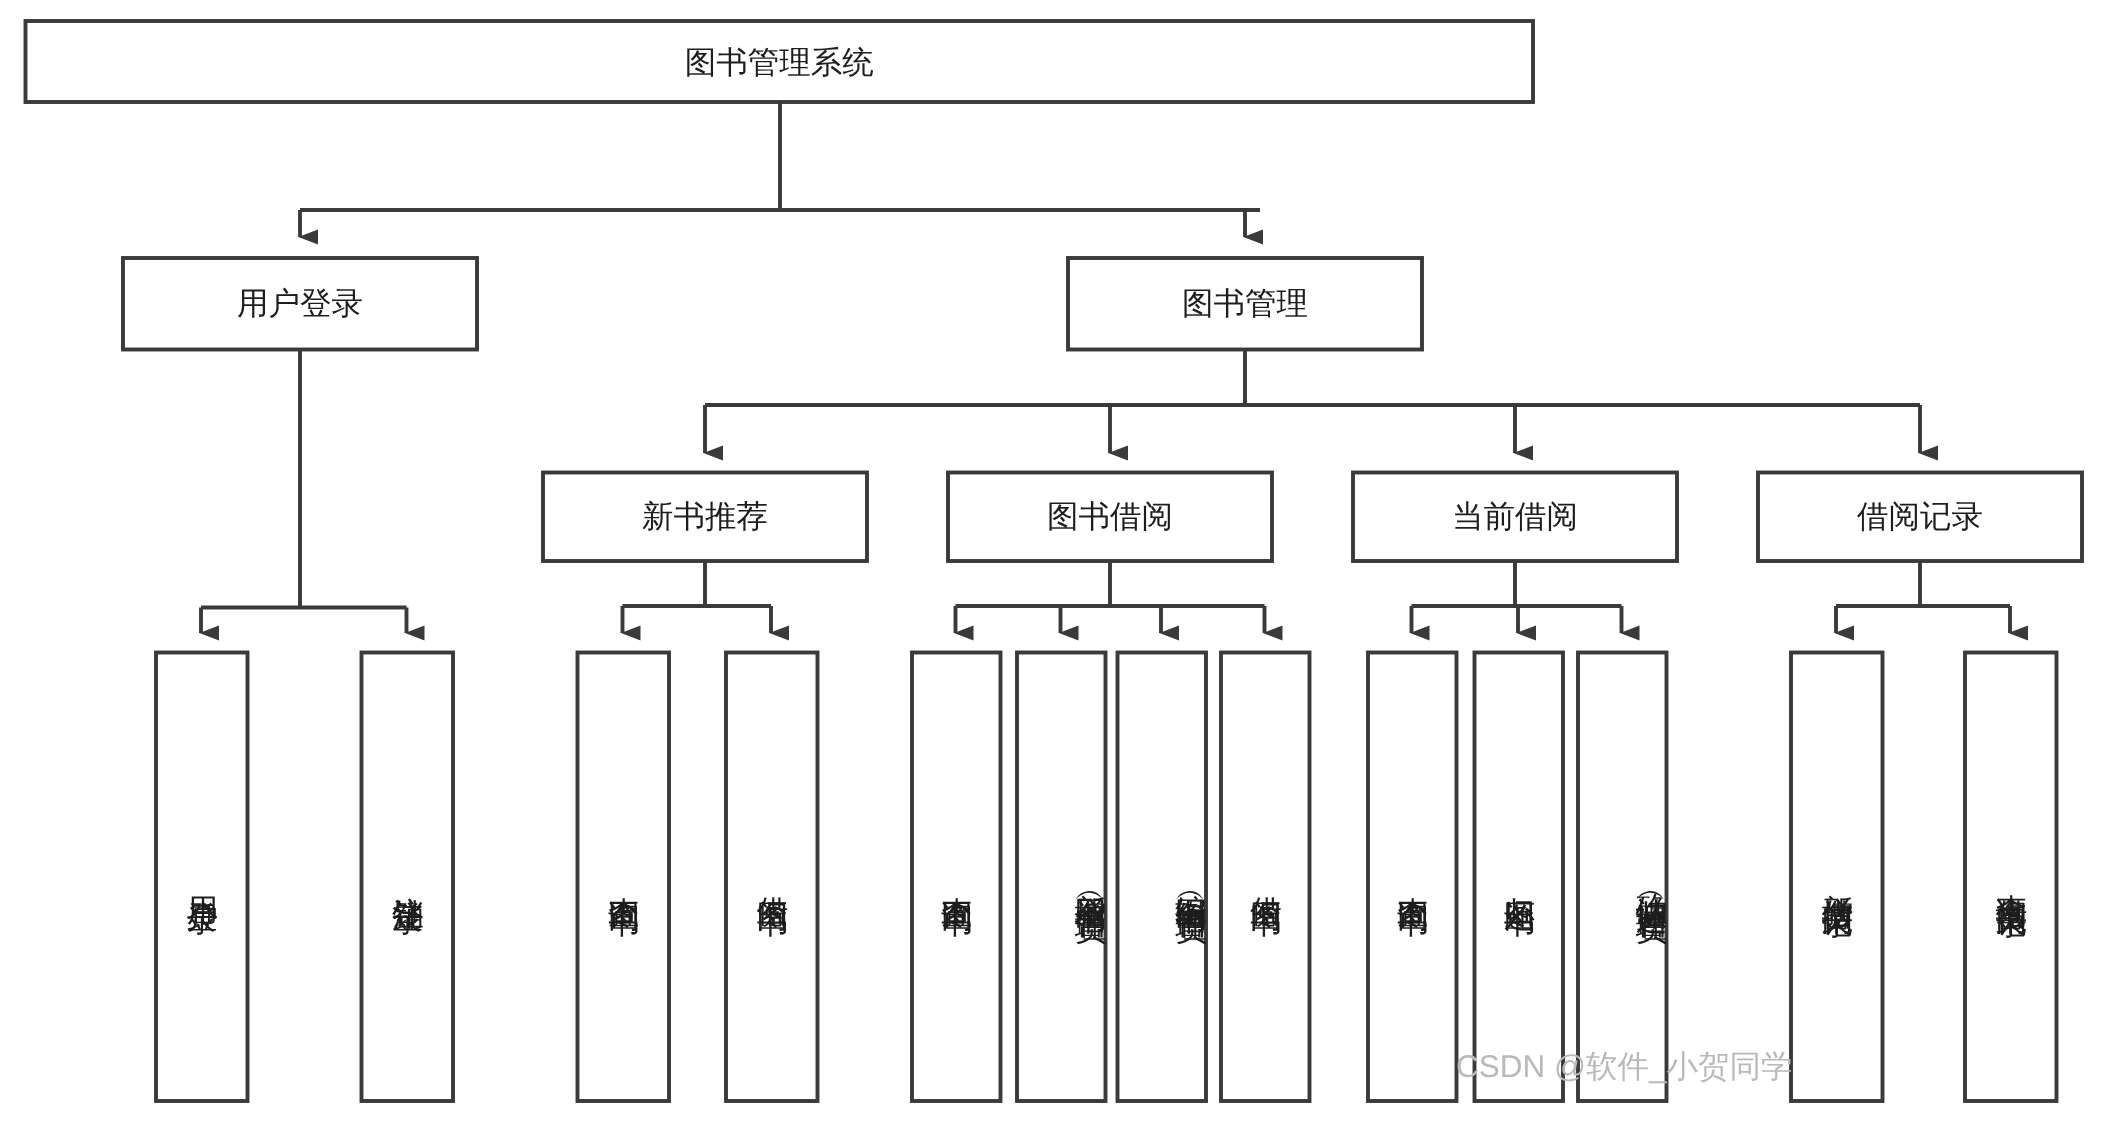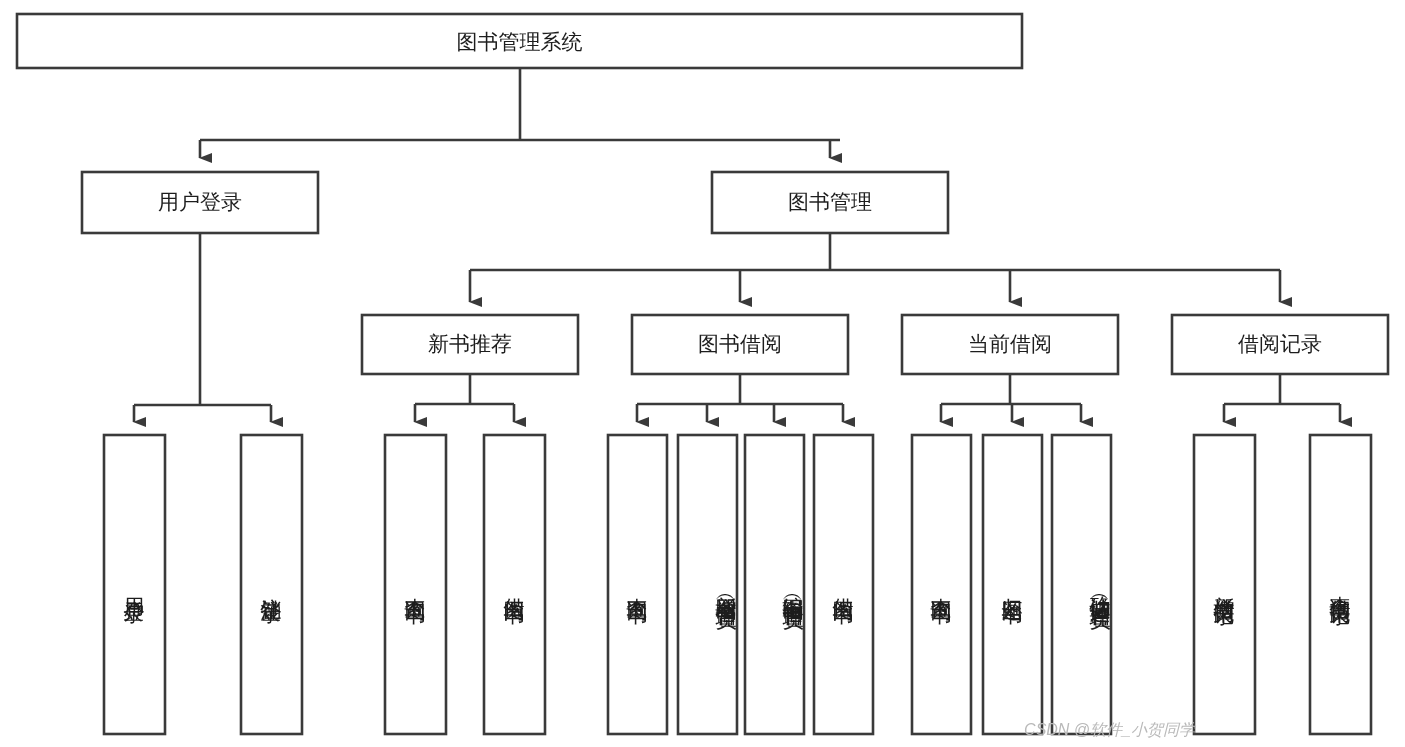--- a/index.html
+++ b/index.html
@@ -56,26 +56,25 @@
     line-height: 1;
     color: #1d1d1d;
     letter-spacing: 2px;
     white-space: nowrap;
     text-align: center;
     pointer-events: none;
   }
   .watermark {
     position: absolute;
     right: 12px;
-    bottom: 6px;
+    bottom: 22px;
     font-family: "Liberation Sans", sans-serif;
-    font-size: 16px;
+    font-size: 21px;
     color: #b9b9b9;
     white-space: nowrap;
-    font-style: italic;
   }
 </style>
 </head>
 <body>
 
 <div id="diagram-root">
 
   <svg id="tree-svg" viewBox="0 0 1405 747">
     <defs>
       <marker id="arw" markerWidth="11" markerHeight="13" refX="5.5" refY="12" orient="auto" markerUnits="userSpaceOnUse">

